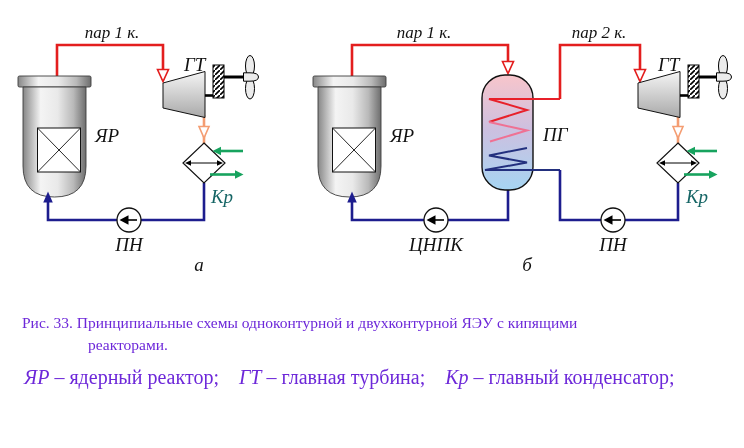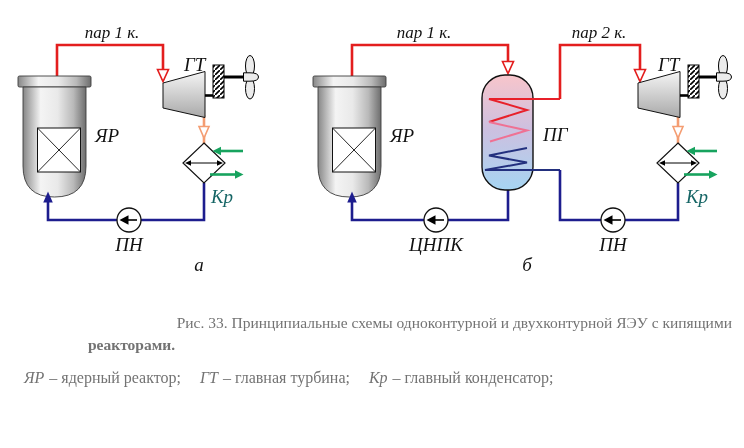--- a/index.html
+++ b/index.html
@@ -1,26 +1,26 @@
 <!DOCTYPE html>
 <html><head>
 <meta charset="utf-8">
 <style>
   html,body{margin:0;padding:0;background:#ffffff;}
   .page{position:relative;width:744px;height:432px;background:#ffffff;overflow:hidden;
-        font-family:"Liberation Serif","DejaVu Serif",serif;color:#737373;}
+        font-family:"Liberation Serif","DejaVu Serif",serif;color:#6d28d9;}
   .diagram-svg{position:absolute;left:0;top:0;}
   .lbl{font-family:"Liberation Serif","DejaVu Serif",serif;font-style:italic;fill:#111111;}
   .lbl-comp{font-size:19px;}
   .lbl-steam{font-size:17px;}
   .lbl-panel{font-size:19px;}
   .lbl-cond{fill:#156565;}
-  .caption{position:absolute;left:22px;top:312px;width:710px;font-size:15.5px;line-height:22px;text-align:right;}
-  .caption-line2{position:absolute;left:88px;top:334px;font-size:15.5px;line-height:22px;font-weight:bold;}
-  .legend{position:absolute;left:24px;top:365px;width:710px;font-size:16px;line-height:25.5px;}
+  .caption{position:absolute;left:22px;top:312px;width:710px;font-size:15.5px;line-height:22px;}
+  .caption-line2{position:absolute;left:88px;top:334px;font-size:15.5px;line-height:22px;}
+  .legend{position:absolute;left:24px;top:365px;width:710px;font-size:20px;line-height:25.5px;}
   .legend i{font-style:italic;}
   .legend .desc{margin-left:5px;}
   .lg-gap{display:inline-block;width:15px;}
   .lg-line{white-space:nowrap;}
 </style>
 </head>
 <body>
 
 <div class="page">
 

